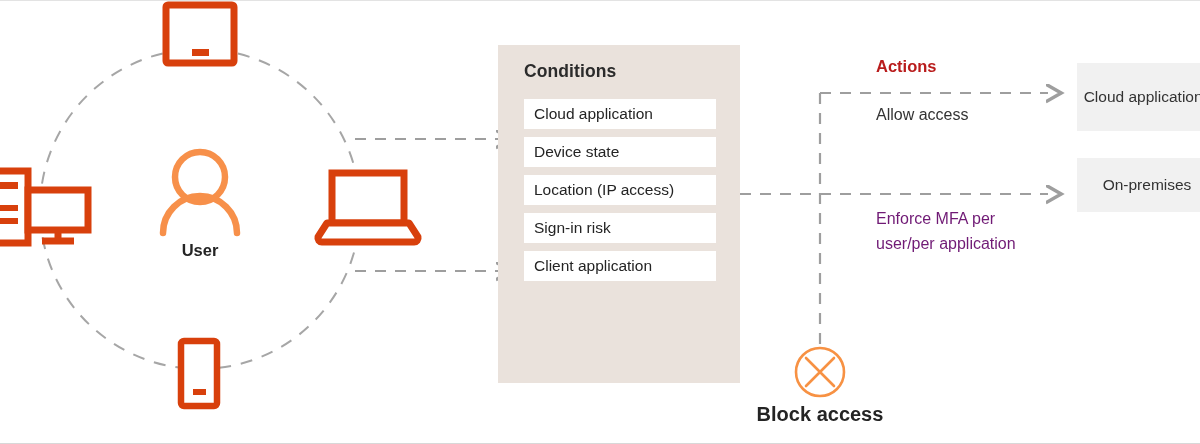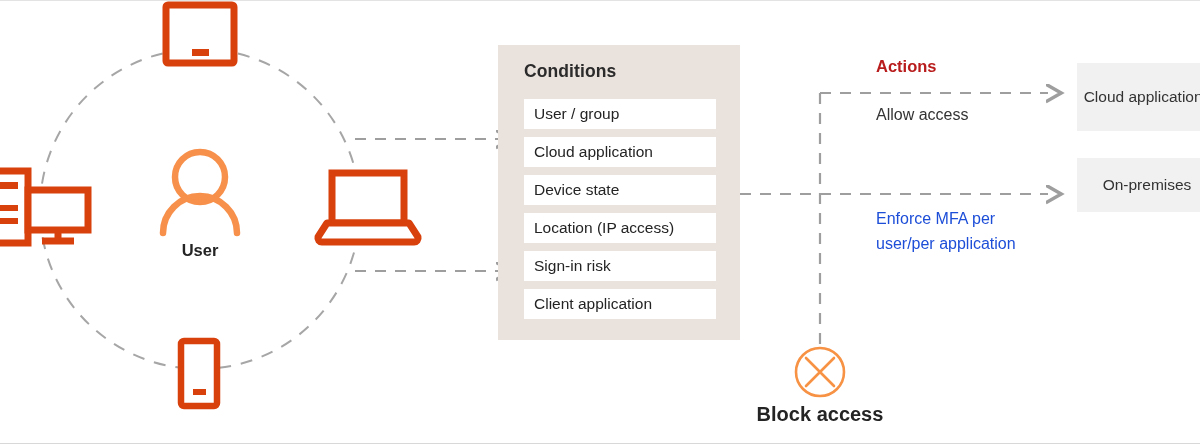--- a/index.html
+++ b/index.html
@@ -26,21 +26,21 @@
     width: 1200px;
     height: 444px;
   }
 
   
   #conditions-panel {
     position: absolute;
     left: 498px;
     top: 44px;
     width: 242px;
-    height: 295px;
+    height: 338px;
     background: #EAE2DC;
     text-align: right;
   }
   #conditions-title {
     position: absolute;
     left: 26px;
     top: 16px;
     font-size: 17.5px;
     font-weight: bold;
     color: #2b2b2b;
@@ -81,21 +81,21 @@
     font-size: 16px;
     color: #333333;
   }
   #enforce-mfa-label {
     position: absolute;
     left: 876px;
     top: 205px;
     width: 140px;
     font-size: 16px;
     line-height: 25px;
-    color: #1d4ed8;
+    color: #701a75;
   }
 
   
   .dest-box {
     position: absolute;
     background: #F1F1F1;
     display: flex;
     align-items: center;
     justify-content: center;
     text-align: center;
@@ -200,21 +200,20 @@
       <path d="M42,240 L74,240" stroke="#D8400C" stroke-width="7"></path>
     </g>
 
   </svg>
 
   <div id="user-label">User</div>
 
   <div id="conditions-panel">
     <div id="conditions-title">Conditions</div>
     <div id="conditions-list">
-      <div class="cond-row">User / group</div>
       <div class="cond-row">Cloud application</div>
       <div class="cond-row">Device state</div>
       <div class="cond-row">Location (IP access)</div>
       <div class="cond-row">Sign-in risk</div>
       <div class="cond-row">Client application</div>
     </div>
   </div>
 
   <div id="actions-title">Actions</div>
   <div id="allow-access-label">Allow access</div>

